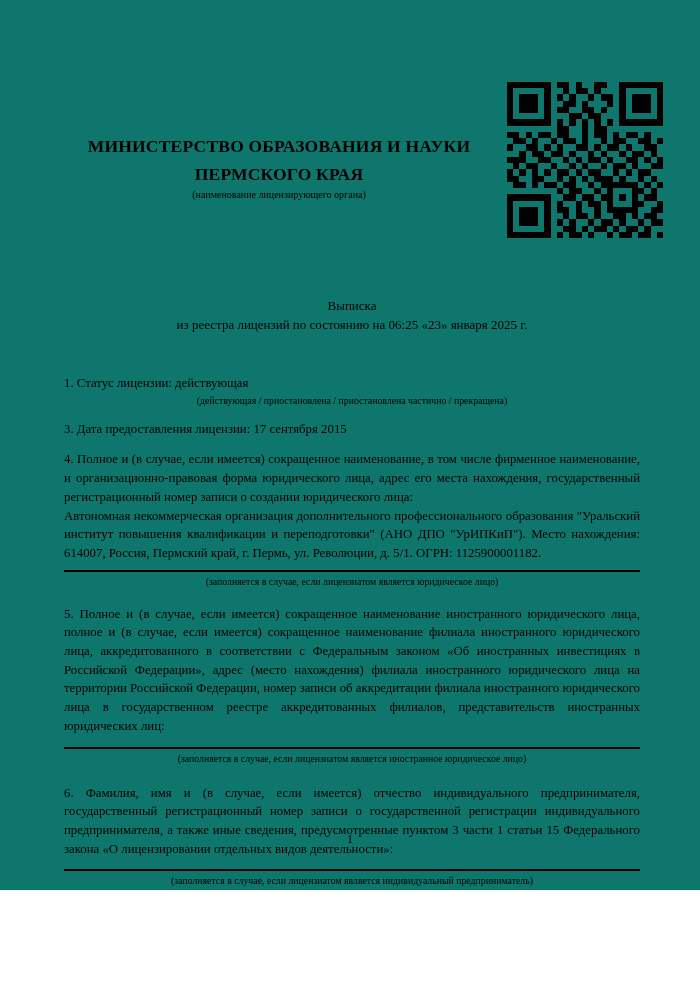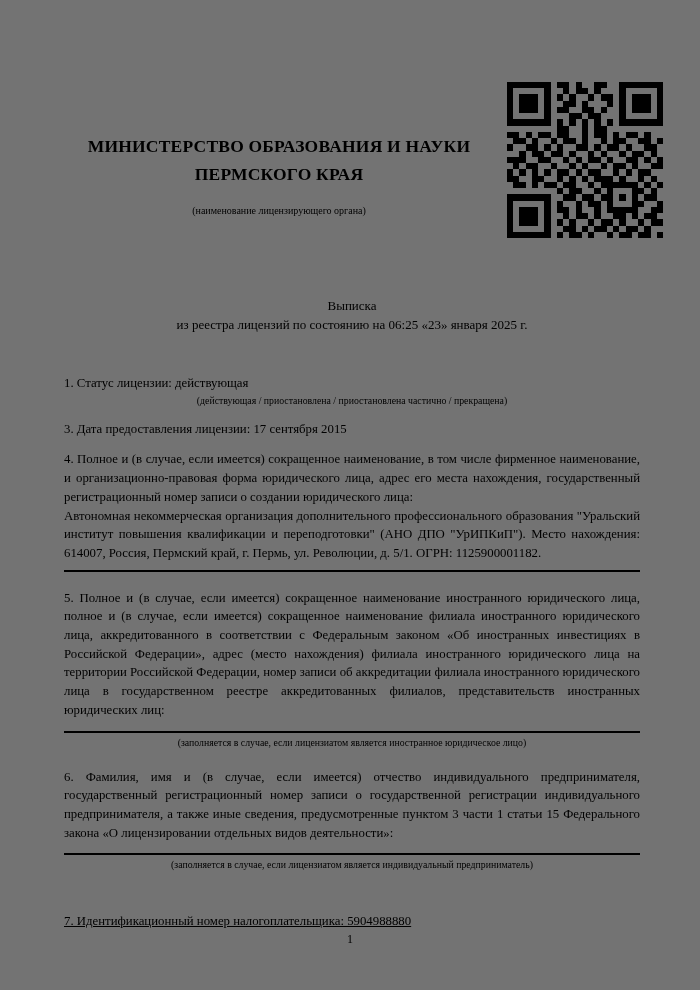--- a/index.html
+++ b/index.html
@@ -3,22 +3,22 @@
 <meta charset="utf-8">
 <style>
   html, body {
     margin: 0;
     padding: 0;
     background: #ffffff;
   }
   .page {
     position: relative;
     width: 700px;
-    height: 990px;
-    background: #737373;
+    height: 890px;
+    background: #0f766e;
     color: #000000;
     font-family: "Liberation Serif", "DejaVu Serif", serif;
     overflow: hidden;
   }
   .content {
     padding: 0 60px 0 64px;
   }
   
   .header-row {
     position: relative;
@@ -31,21 +31,21 @@
     text-align: center;
   }
   .ministry-name {
     font-weight: bold;
     font-size: 17.5px;
     line-height: 1.6;
     letter-spacing: 0.2px;
   }
   .ministry-note {
     font-size: 10px;
-    margin-top: 17px;
+    margin-top: 1px;
   }
   .qr {
     position: absolute;
     top: 82px;
     right: -23px; 
     width: 156px;
     height: 156px;
     fill: #000000;
   }
   
@@ -444,20 +444,21 @@
 
     <div class="item mt-item1">1. Статус лицензии: действующая</div>
     <div class="note mt-note1">(действующая / приостановлена / приостановлена частично / прекращена)</div>
 
 
     <div class="item mt-item3">3. Дата предоставления лицензии: 17 сентября 2015</div>
 
     <div class="item just mt-item4">4. Полное и (в случае, если имеется) сокращенное наименование, в том числе фирменное наименование, и организационно-правовая форма юридического лица, адрес его места нахождения, государственный регистрационный номер записи о создании юридического лица:</div>
     <div class="item just">Автономная некоммерческая организация дополнительного профессионального образования "Уральский институт повышения квалификации и переподготовки" (АНО ДПО "УрИПКиП"). Место нахождения: 614007, Россия, Пермский край, г. Пермь, ул. Революции, д. 5/1. ОГРН: 1125900001182.</div>
     <hr class="fill-line">
+    <div class="note">(заполняется в случае, если лицензиатом является юридическое лицо)</div>
 
     <div class="item just mt-item5">5. Полное и (в случае, если имеется) сокращенное наименование иностранного юридического лица, полное и (в случае, если имеется) сокращенное наименование филиала иностранного юридического лица, аккредитованного в соответствии с Федеральным законом «Об иностранных инвестициях в Российской Федерации», адрес (место нахождения) филиала иностранного юридического лица на территории Российской Федерации, номер записи об аккредитации филиала иностранного юридического лица в государственном реестре аккредитованных филиалов, представительств иностранных юридических лиц:</div>
     <hr class="fill-line gap">
     <div class="note">(заполняется в случае, если лицензиатом является иностранное юридическое лицо)</div>
 
     <div class="item just mt-item6">6. Фамилия, имя и (в случае, если имеется) отчество индивидуального предпринимателя, государственный регистрационный номер записи о государственной регистрации индивидуального предпринимателя, а также иные сведения, предусмотренные пунктом 3 части 1 статьи 15 Федерального закона «О лицензировании отдельных видов деятельности»:</div>
     <hr class="fill-line gap">
     <div class="note">(заполняется в случае, если лицензиатом является индивидуальный предприниматель)</div>
 
     <div class="item mt-item7">7. Идентификационный номер налогоплательщика: 5904988880</div>

